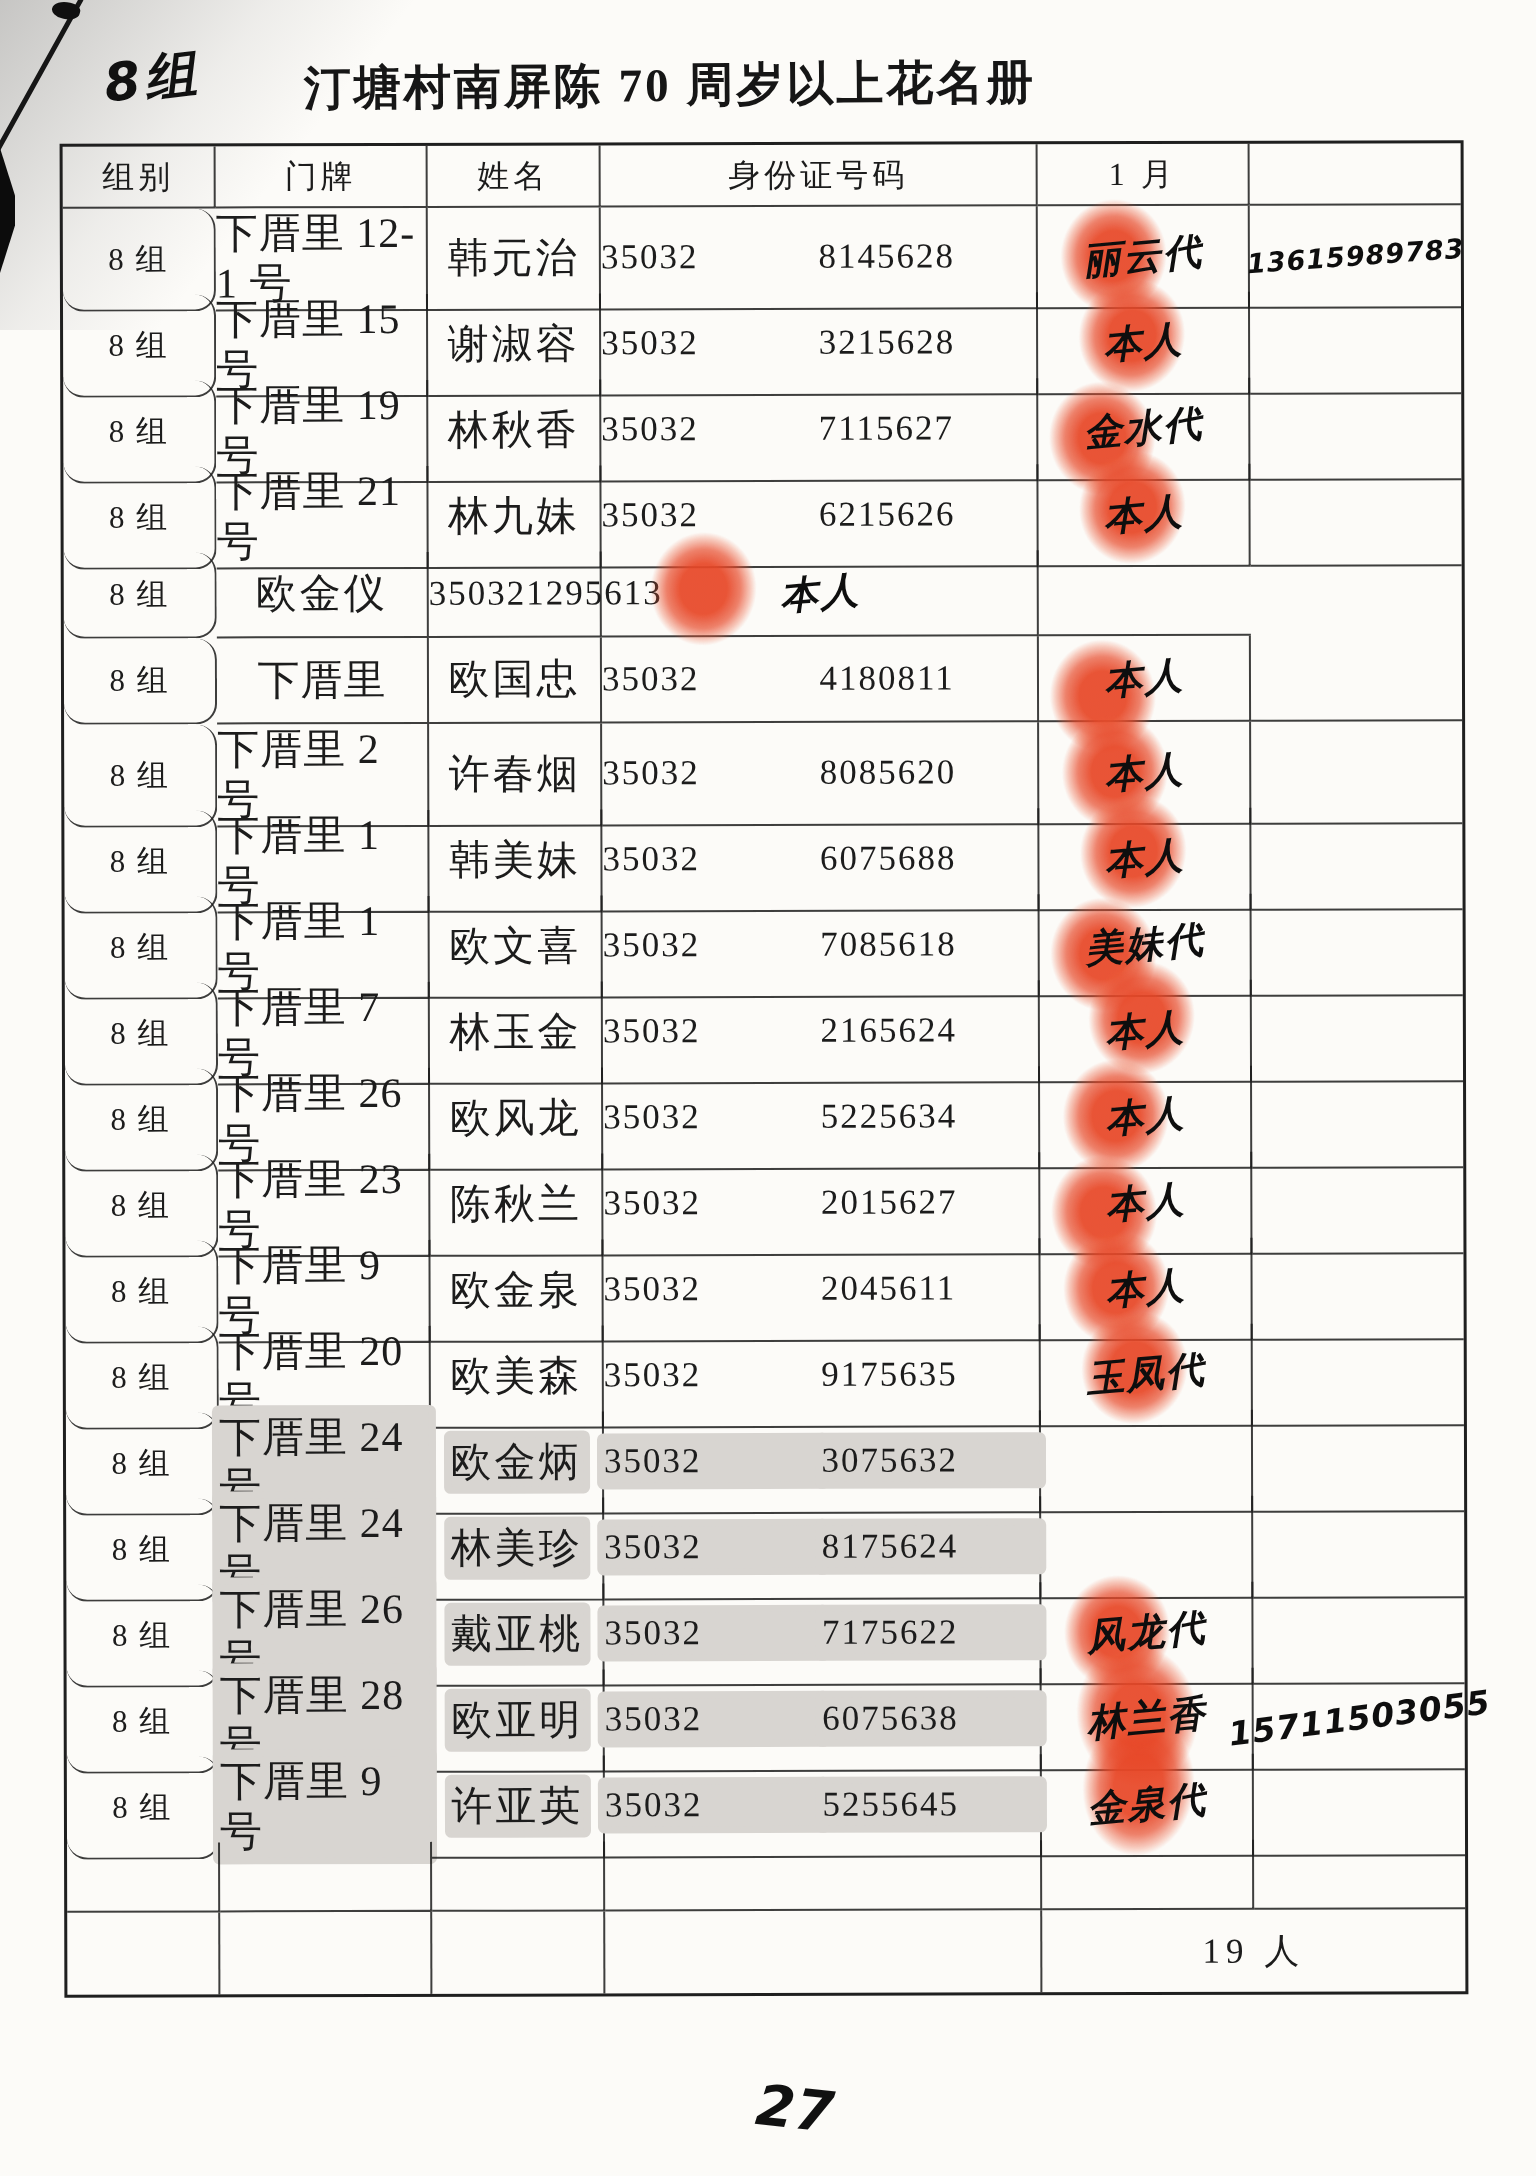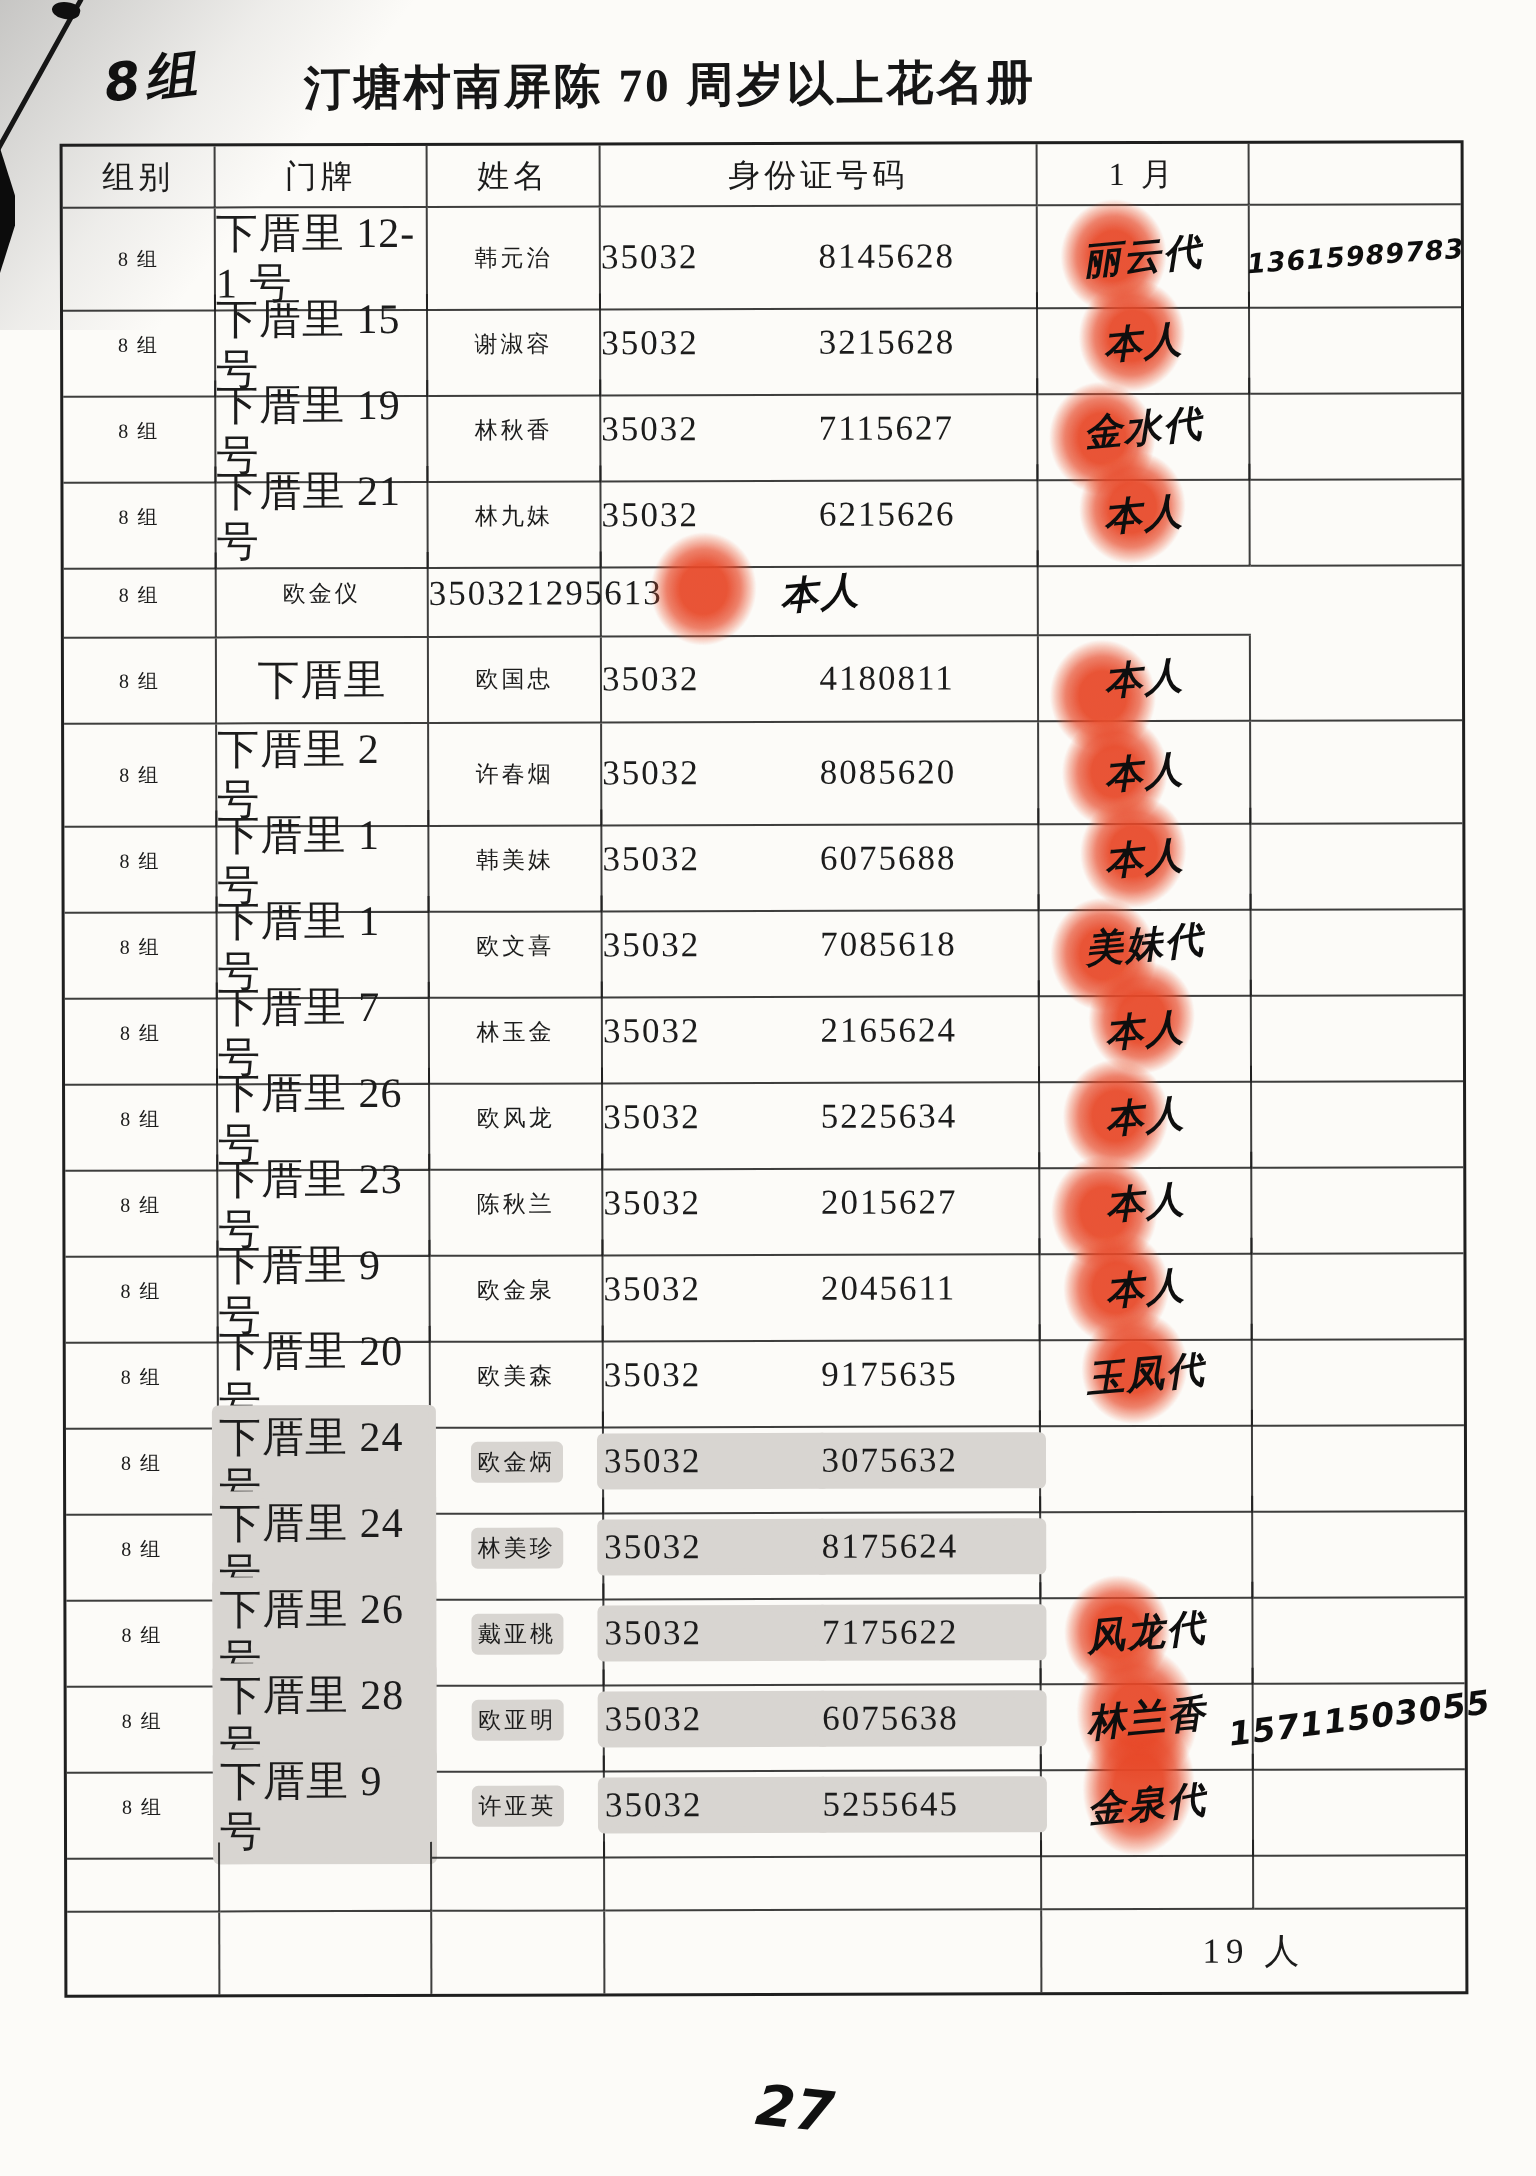--- a/index.html
+++ b/index.html
@@ -61,23 +61,23 @@
   .frow{height:82px;}
   .c{
     position:relative;display:flex;align-items:center;justify-content:center;
     border-right:2px solid rgba(28,28,28,.85);
     border-bottom:2px solid rgba(28,28,28,.85);
     box-sizing:border-box;overflow:visible;
   }
   .c:last-child{border-right:none;}
   .frow .c{border-bottom:none;}
   .hrow .c{font-size:32px;letter-spacing:4px;}
-  .c.group{font-size:20px;letter-spacing:2px;}
+  .c.group{font-size:31px;letter-spacing:2px;border-radius:21px;}
   .c.door{font-size:42px;letter-spacing:1px;}
-  .c.name{font-size:23px;letter-spacing:3px;}
+  .c.name{font-size:41px;letter-spacing:3px;}
   .c.id{font-size:35px;justify-content:space-around;letter-spacing:2px;}
   .c.id .half{flex:0 0 50%;text-align:left;}
   .v{display:inline-block;line-height:1.2;}
   
   .trow.smudged .door .v,
   .trow.smudged .name .v,
   .trow.smudged .id .v{
     background:#d8d5d1;box-shadow:0 0 0 7px #d8d5d1;border-radius:2px;
   }
   

